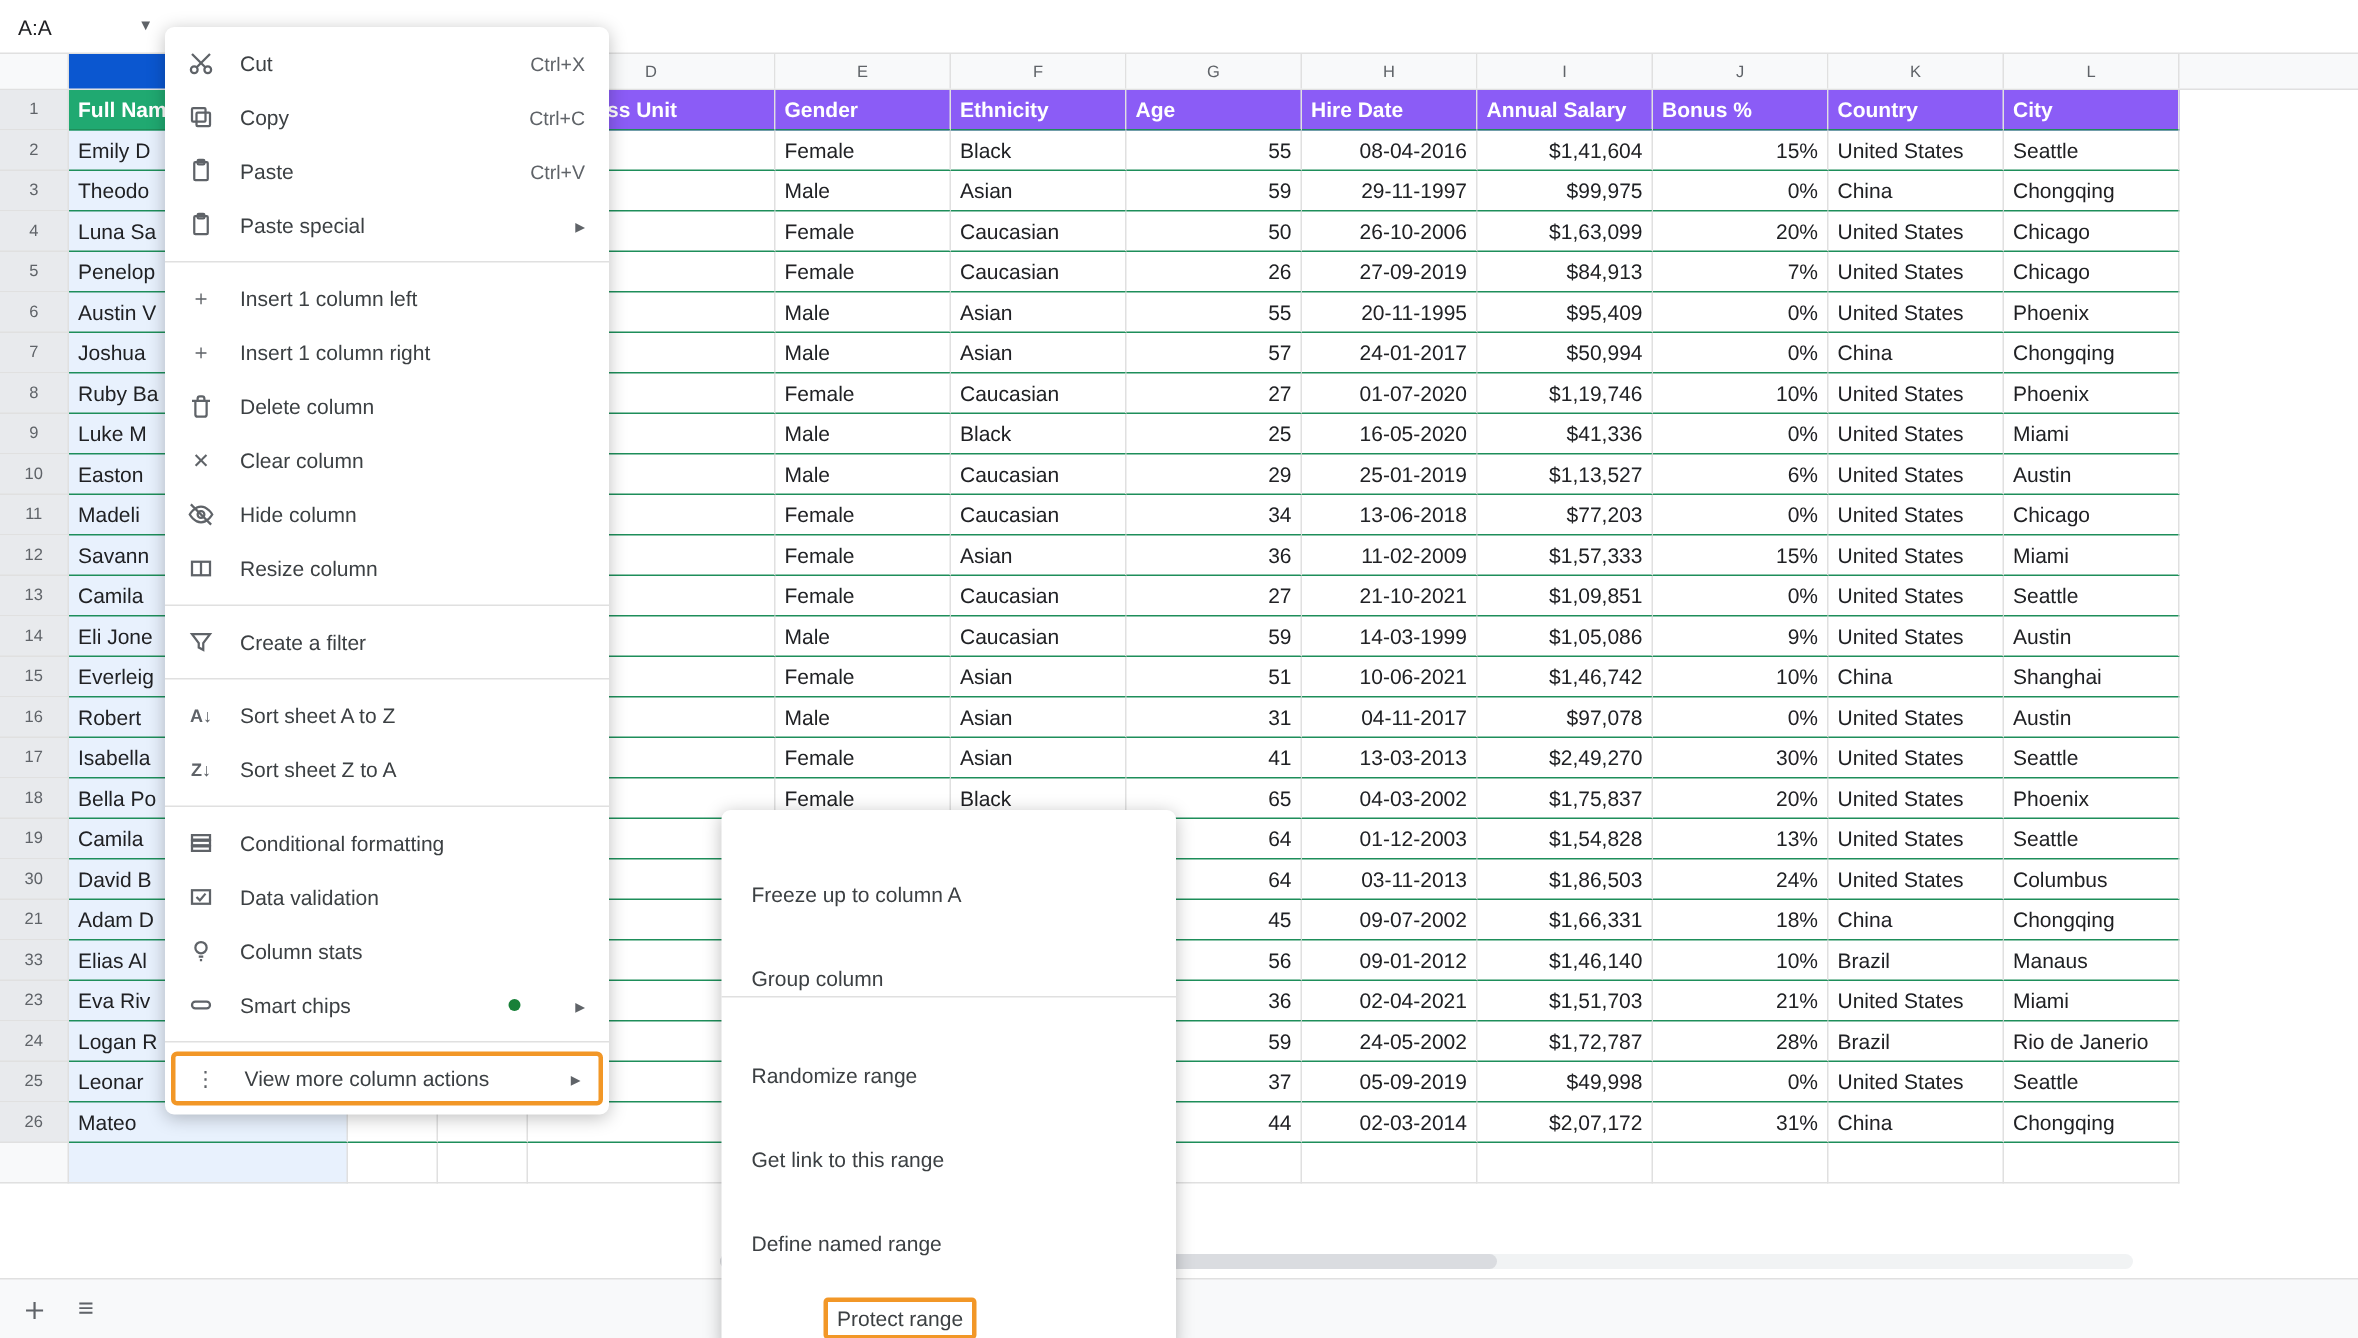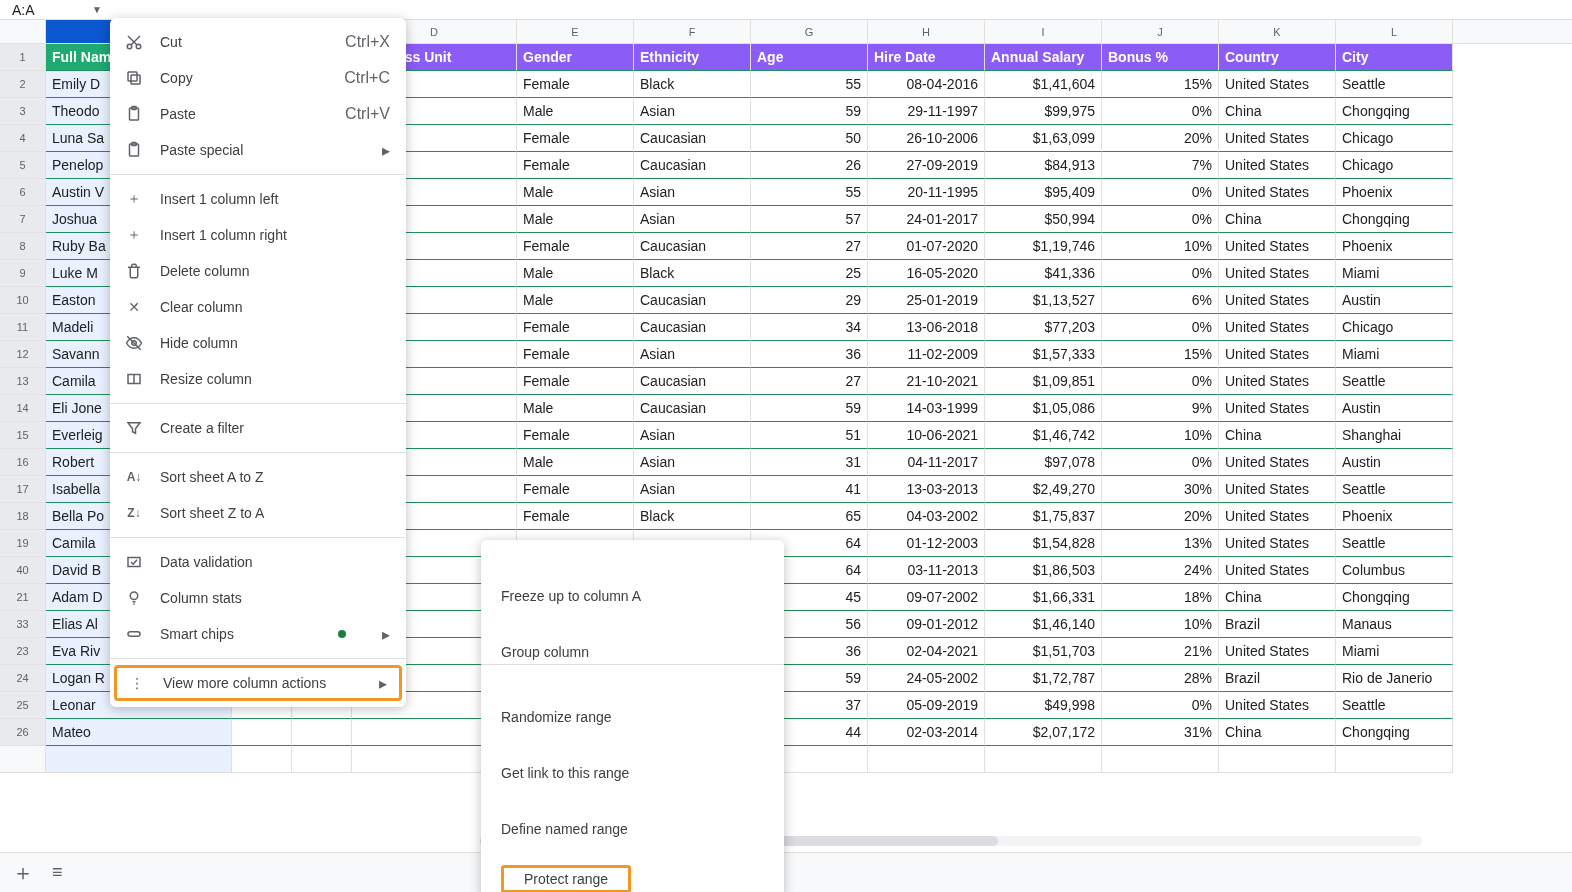--- a/index.html
+++ b/index.html
@@ -9,21 +9,21 @@
   background: #fff;
   color: #202124;
   width: 1572px;
   height: 892px;
   overflow: hidden;
   position: relative;
 }
 .name-box-row {
   display: flex;
   align-items: center;
-  height: 20px;
+  height: 36px;
   border-bottom: 1px solid #e0e0e0;
 }
 .name-box {
   width: 110px;
   display: flex;
   align-items: center;
   justify-content: space-between;
   padding: 0 8px 0 12px;
   font-size: 14px;
   color: #202124;
@@ -117,21 +117,21 @@
 .ctx-item {
   display: flex;
   align-items: center;
   height: 36px;
   padding: 0 16px 0 14px;
   gap: 16px;
   cursor: default;
 }
 .ctx-item .icon { width: 20px; display:flex; justify-content:center; color:#5f6368;}
 .ctx-item .label { flex: 1; }
-.ctx-item .accel { color: #5f6368; font-size: 16px; margin-left: 16px; }
+.ctx-item .accel { color: #5f6368; font-size: 13px; margin-left: 16px; }
 .ctx-sep { height: 1px; background: #e0e0e0; margin: 6px 0; }
 .ctx-item.highlight {
   border: 3px solid #f29727;
   border-radius: 4px;
   margin: 0 4px;
   padding: 0 12px 0 10px;
 }
 .ctx-item .dot { width:8px;height:8px;border-radius:50%;background:#188038;margin-right:4px;}
 .submenu {
   position: absolute;
@@ -149,21 +149,22 @@
 .sub-item {
   display: flex;
   align-items: flex-end;
   height: 56px;
   padding: 0 20px;
 }
 .sub-sep { height: 1px; background: #e0e0e0; margin: 4px 0; }
 .sub-item.boxed span {
   border: 3px solid #f29727;
   border-radius: 3px;
-  padding: 3px 20px;
+  padding: 3px 6px;
+  margin-left: 48px;
 }
 
 .tabbar {
   position: absolute;
   bottom: 0;
   left: 0;
   right: 0;
   height: 40px;
   background: #f8f9fa;
   border-top: 1px solid #e0e0e0;
@@ -496,21 +497,21 @@
         <div class="cell col-e"></div>
         <div class="cell col-f"></div>
         <div class="cell col-g num">64</div>
         <div class="cell col-h num">01-12-2003</div>
         <div class="cell col-i num">$1,54,828</div>
         <div class="cell col-j num">13%</div>
         <div class="cell col-k">United States</div>
         <div class="cell col-l">Seattle</div>
       </div>
       <div class="row">
-        <div class="row-head">40</div>
+        <div class="row-head">30</div>
         <div class="cell col-a sel-col">David B</div>
         <div class="cell col-b"></div>
         <div class="cell col-c"></div>
         <div class="cell col-d"></div>
         <div class="cell col-e"></div>
         <div class="cell col-f"></div>
         <div class="cell col-g num">64</div>
         <div class="cell col-h num">03-11-2013</div>
         <div class="cell col-i num">$1,86,503</div>
         <div class="cell col-j num">24%</div>
@@ -722,20 +723,30 @@
   <div class="ctx-sep"></div>
   <div class="ctx-item">
     <span class="icon" style="font-size:12px;font-weight:600">A↓</span>
     <span class="label">Sort sheet A to Z</span>
   </div>
   <div class="ctx-item">
     <span class="icon" style="font-size:12px;font-weight:600">Z↓</span>
     <span class="label">Sort sheet Z to A</span>
   </div>
   <div class="ctx-sep"></div>
+  <div class="ctx-item">
+    <span class="icon">
+        <svg width="18" height="18" viewBox="0 0 24 24" fill="none" stroke="#5f6368" stroke-width="2">
+          <rect x="4" y="5" width="16" height="4"></rect>
+          <rect x="4" y="10" width="16" height="4"></rect>
+          <rect x="4" y="15" width="16" height="4"></rect>
+        </svg>
+      </span>
+    <span class="label">Conditional formatting</span>
+  </div>
   <div class="ctx-item">
     <span class="icon">
         <svg width="18" height="18" viewBox="0 0 24 24" fill="none" stroke="#5f6368" stroke-width="2">
           <rect x="4" y="6" width="16" height="12"></rect>
           <path d="M8 12l3 3 5-6"></path>
         </svg>
       </span>
     <span class="label">Data validation</span>
   </div>
   <div class="ctx-item">

